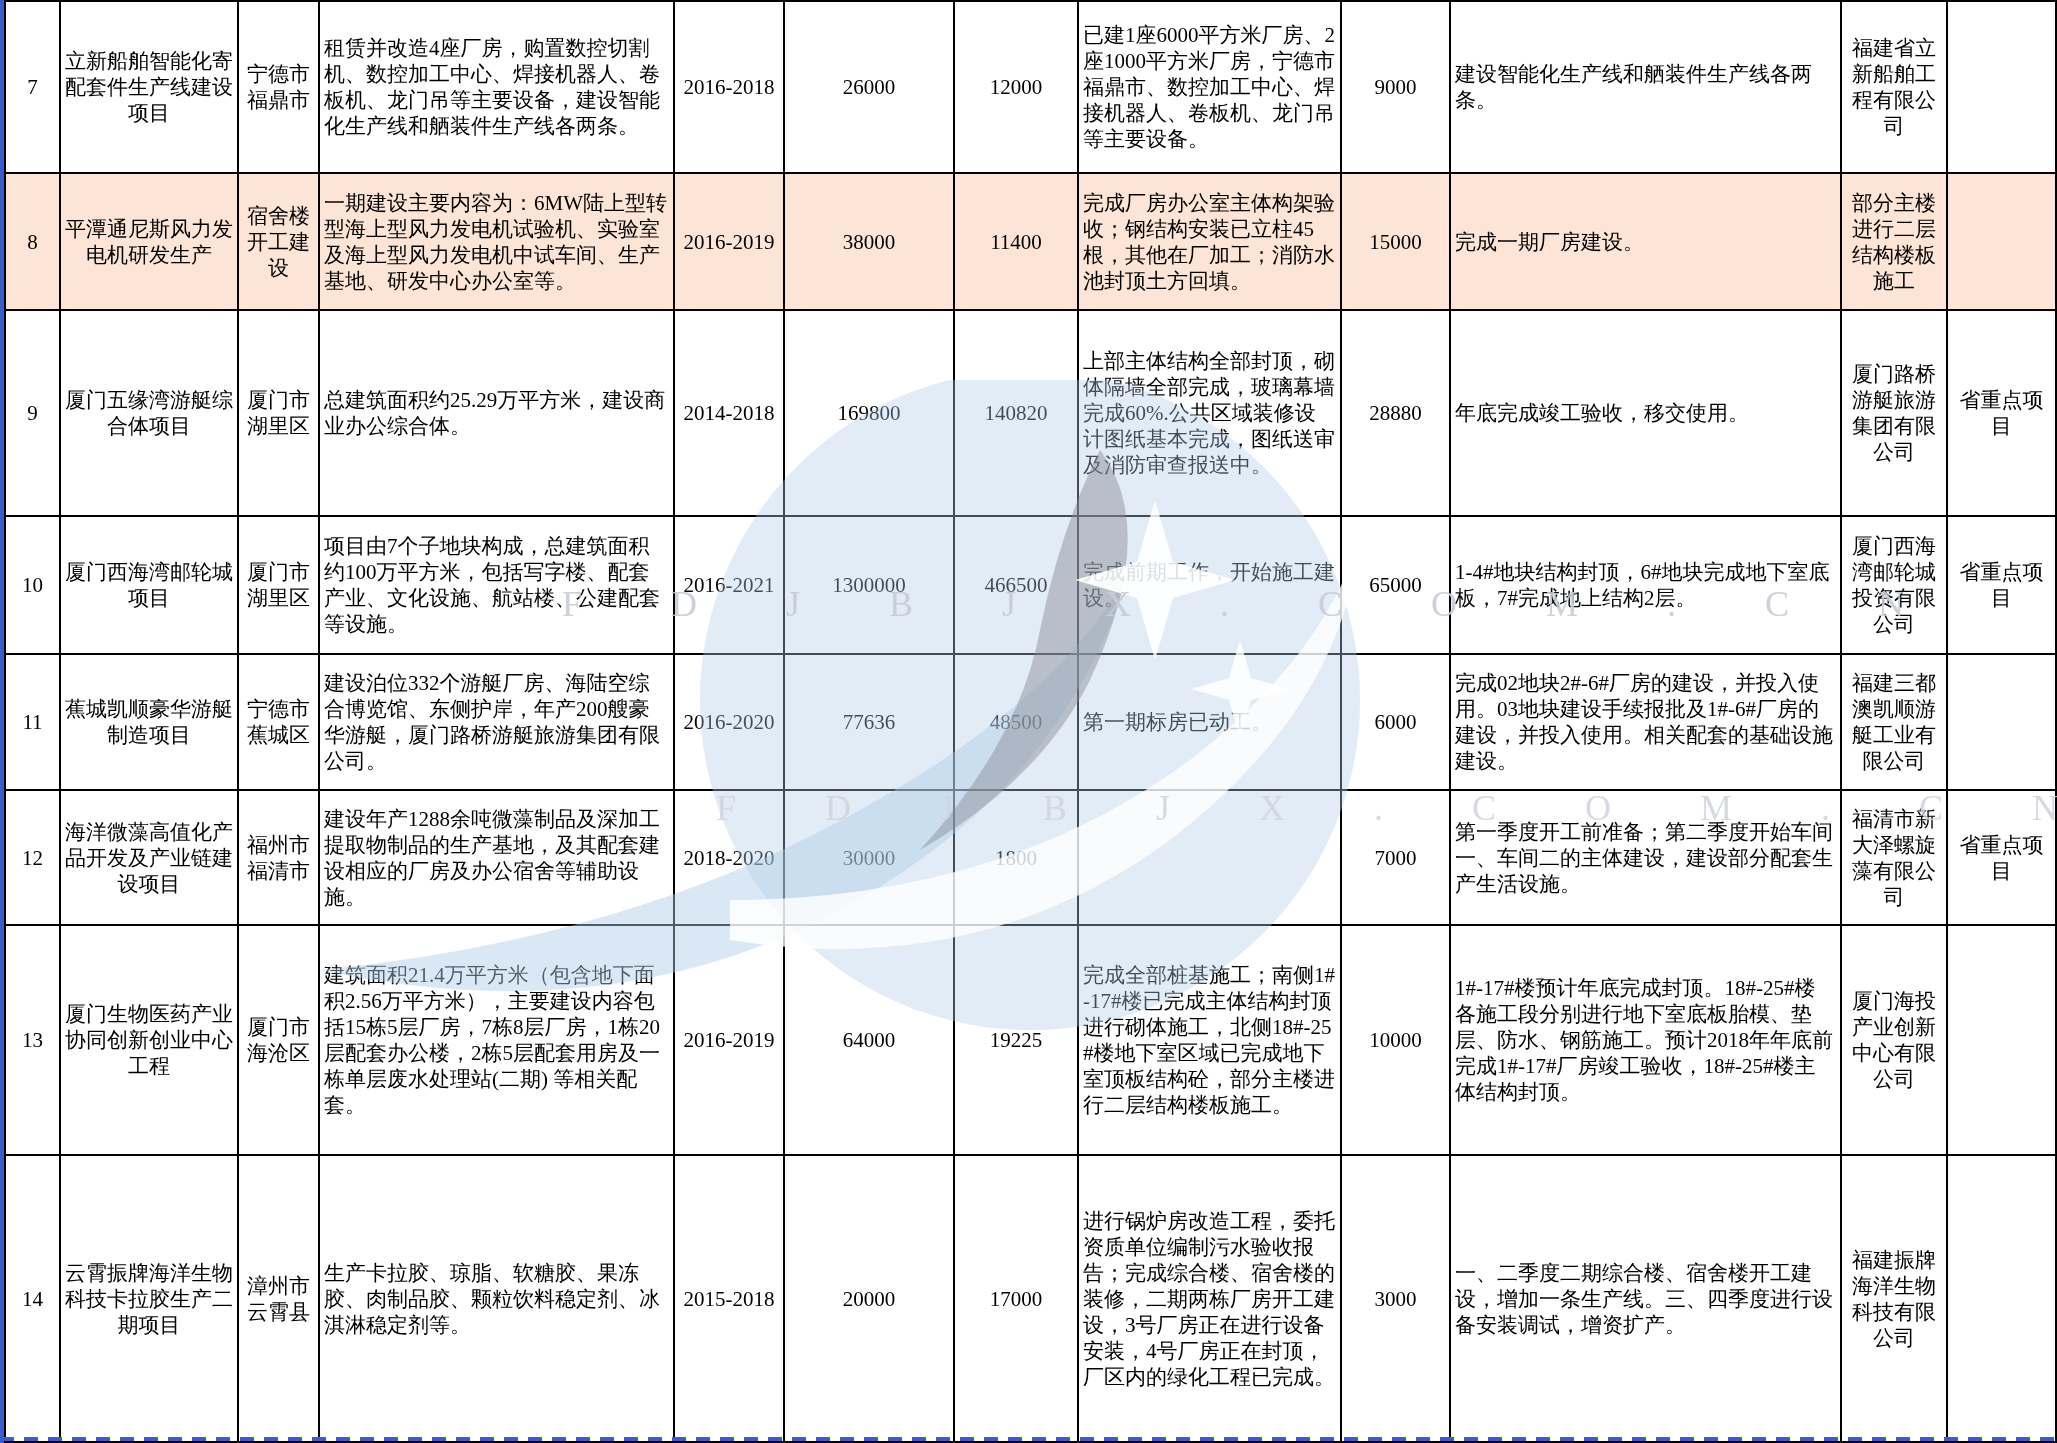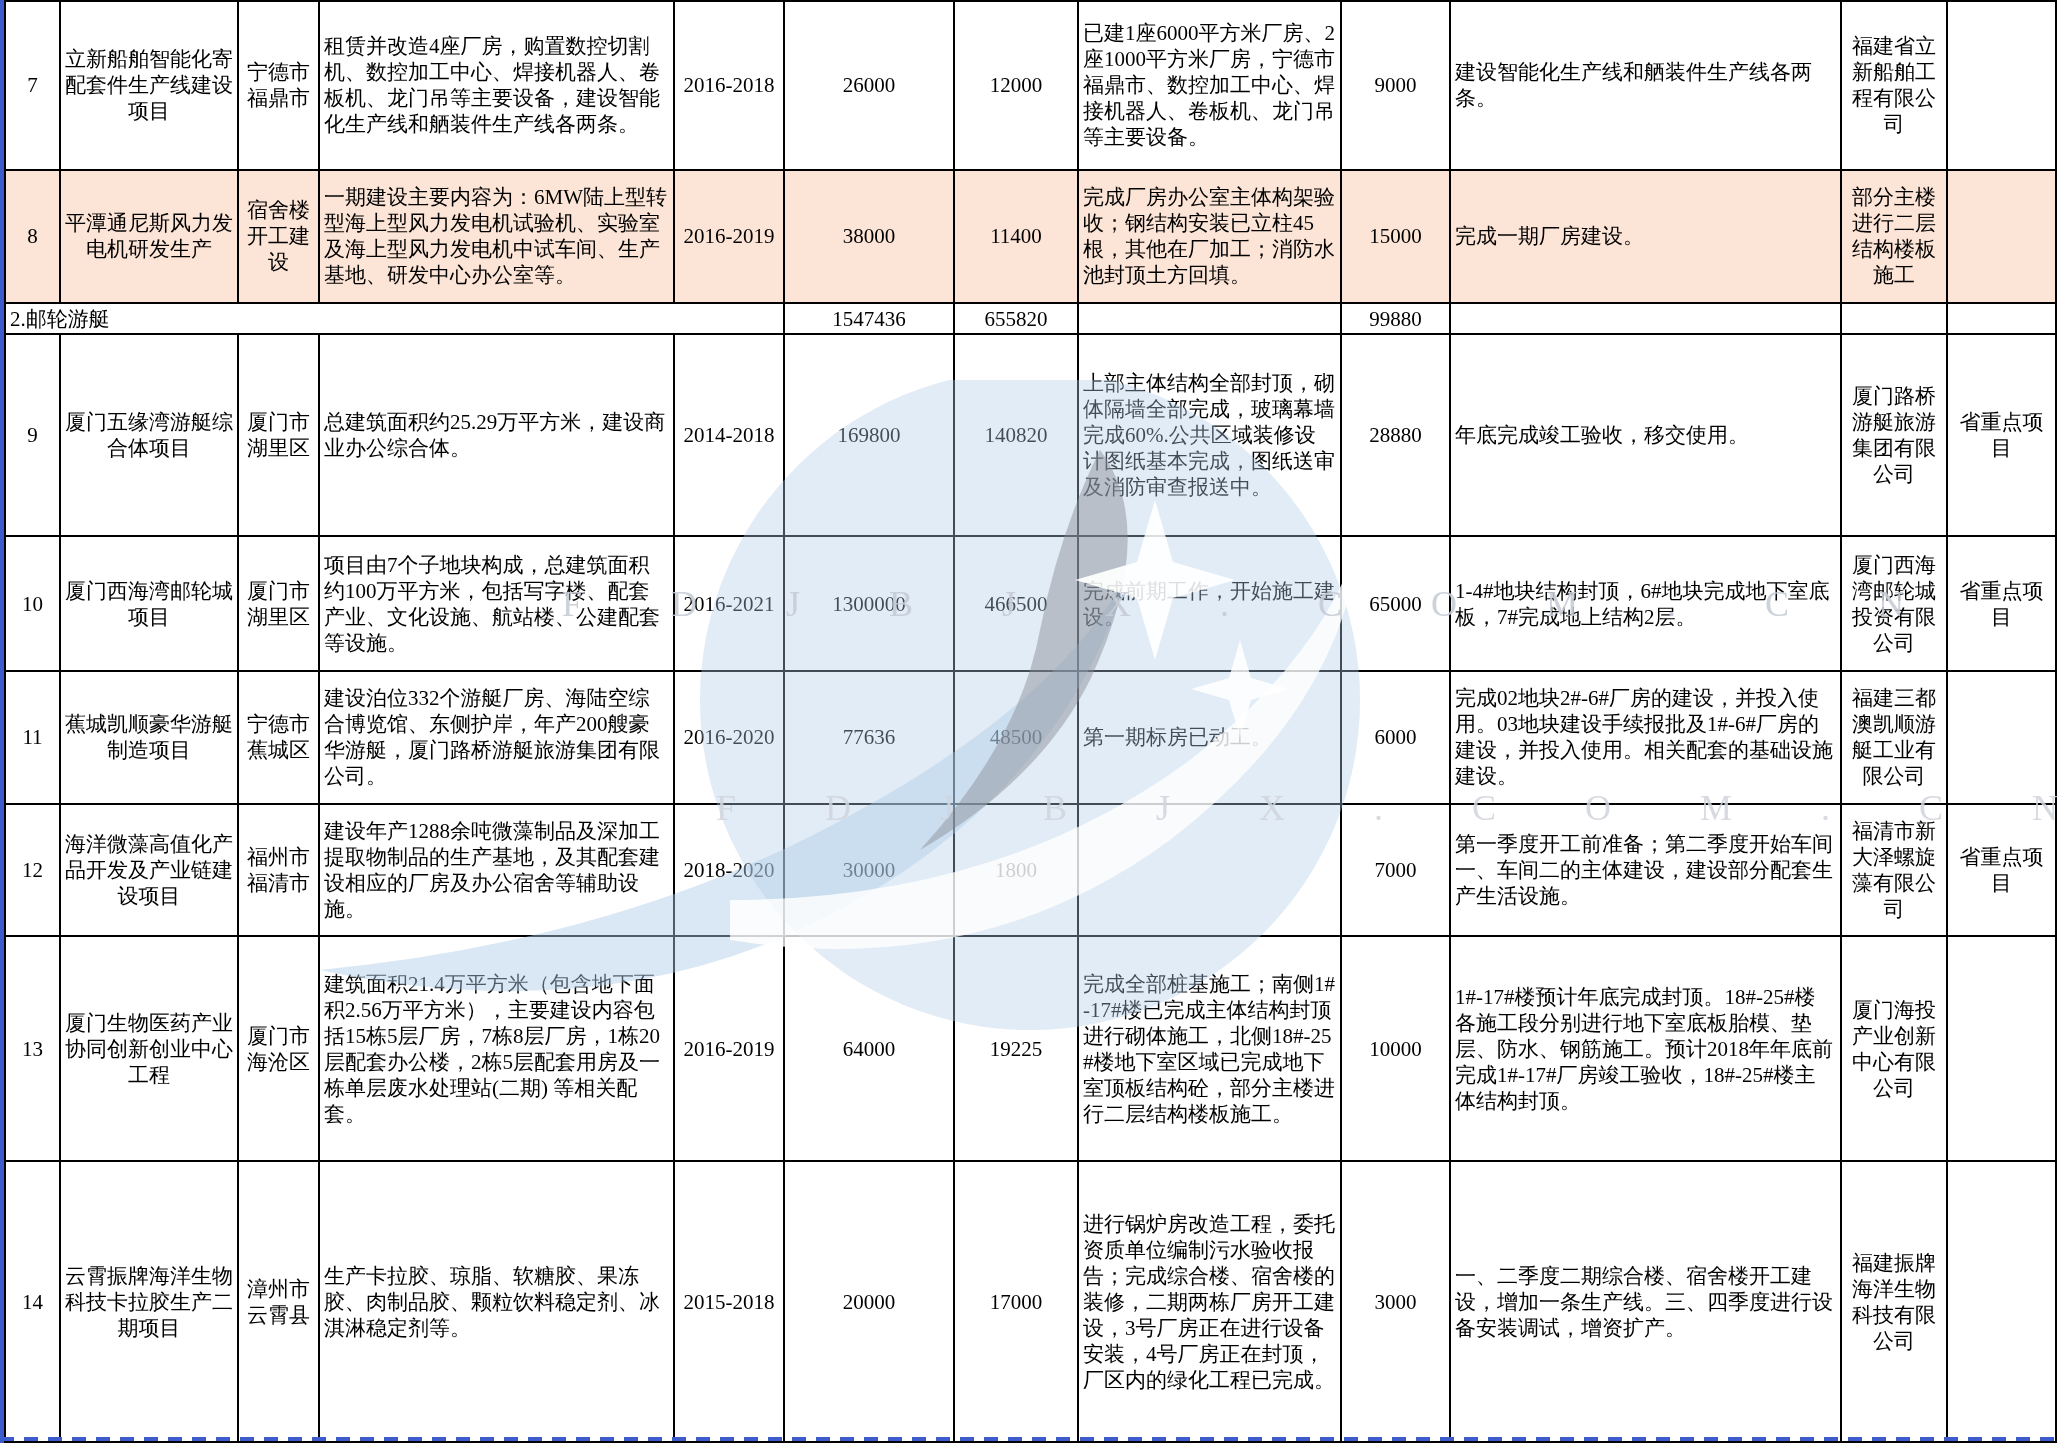--- a/index.html
+++ b/index.html
@@ -90,30 +90,20 @@
           <td class="l">一期建设主要内容为：6MW陆上型转型海上型风力发电机试验机、实验室及海上型风力发电机中试车间、生产基地、研发中心办公室等。</td>
           <td class="c num">2016-2019</td>
           <td class="c num">38000</td>
           <td class="c num">11400</td>
           <td class="l">完成厂房办公室主体构架验收；钢结构安装已立柱45根，其他在厂加工；消防水池封顶土方回填。</td>
           <td class="c num">15000</td>
           <td class="l">完成一期厂房建设。</td>
           <td class="c">部分主楼进行二层结构楼板施工</td>
           <td class="c"></td>
         </tr>
-        <tr style="height: 29px;">
-          <td class="seclabel" colspan="5">2.邮轮游艇</td>
-          <td class="c num">1547436</td>
-          <td class="c num">655820</td>
-          <td class="l"></td>
-          <td class="c num">99880</td>
-          <td class="l"></td>
-          <td class="c"></td>
-          <td class="c"></td>
-        </tr>
         <tr style="height: 198px;">
           <td class="c num">9</td>
           <td class="c">厦门五缘湾游艇综合体项目</td>
           <td class="c">厦门市湖里区</td>
           <td class="l">总建筑面积约25.29万平方米，建设商业办公综合体。</td>
           <td class="c num">2014-2018</td>
           <td class="c num">169800</td>
           <td class="c num">140820</td>
           <td class="l">上部主体结构全部封顶，砌体隔墙全部完成，玻璃幕墙完成60%.公共区域装修设计图纸基本完成，图纸送审及消防审查报送中。</td>
           <td class="c num">28880</td>

